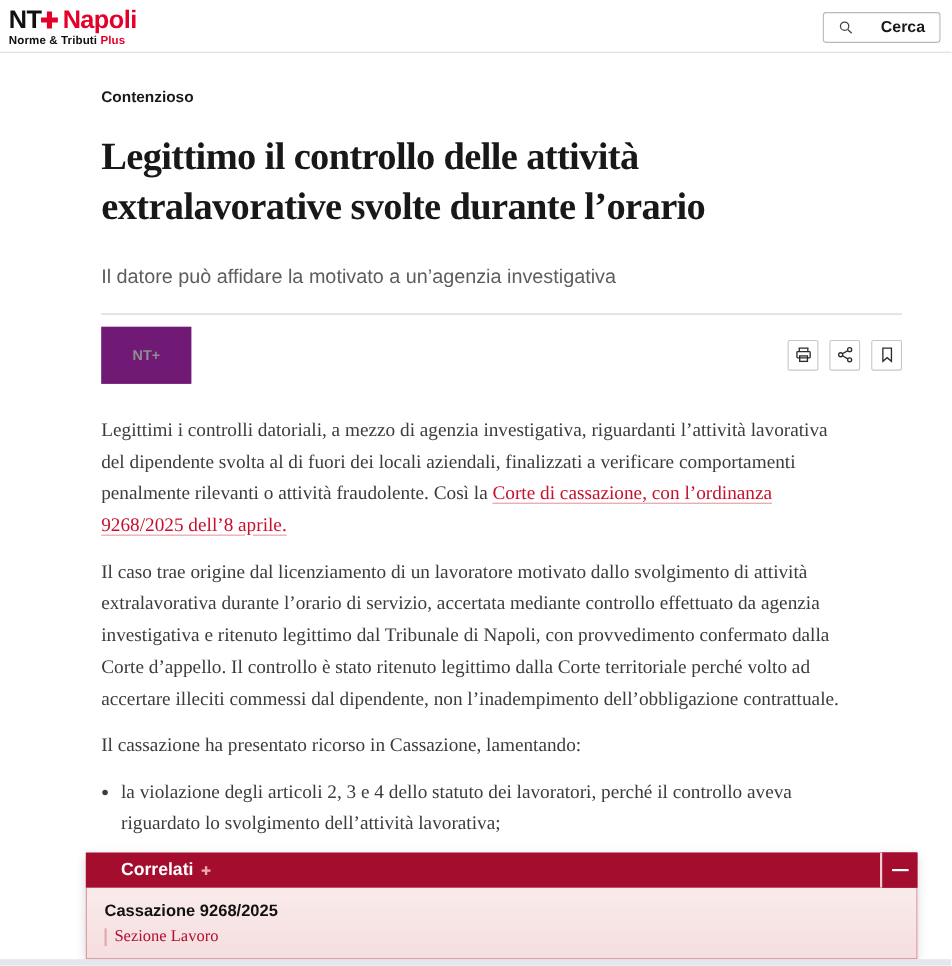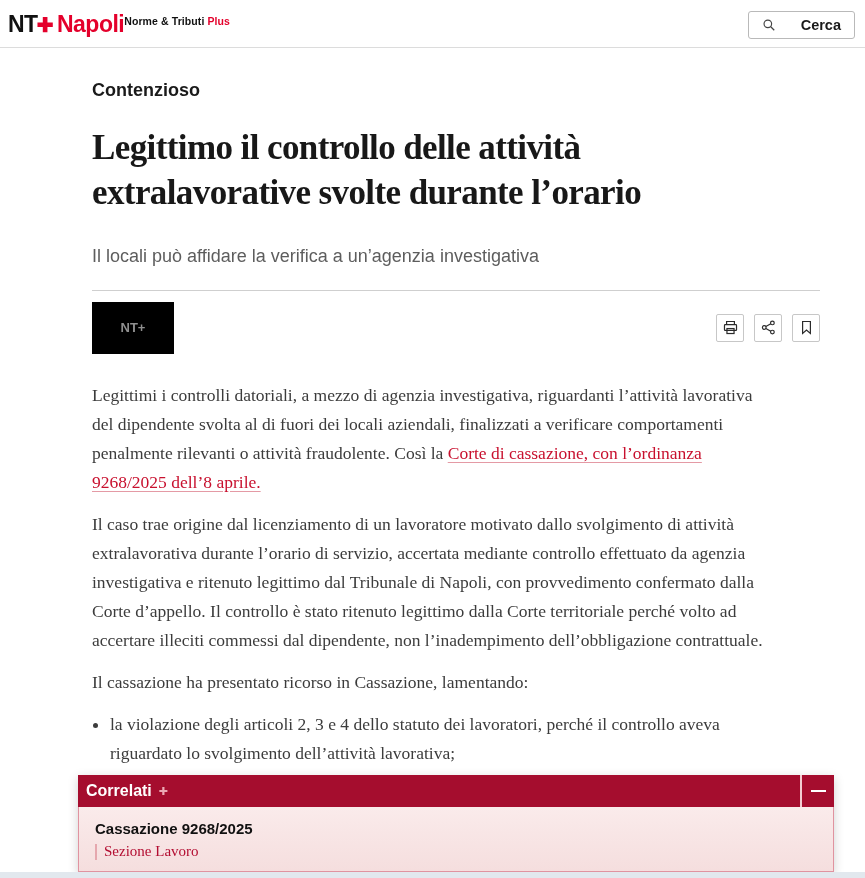--- a/index.html
+++ b/index.html
@@ -2,43 +2,43 @@
 <html lang="it"><head>
 <meta charset="utf-8">
 <style>
   * { margin:0; padding:0; box-sizing:border-box; }
   html,body { width:865px; height:878px; background:#fff; overflow:hidden;
               font-family:"Liberation Sans", sans-serif; color:#1a1a1a; position:relative; }
 
   
   .topbar { height:48px; border-bottom:1px solid #dcdcdc; display:flex;
             align-items:center; justify-content:space-between; padding:2px 10px 0 8px; }
-  .logo { display:flex; flex-direction:row; line-height:1; cursor:pointer; }
+  .logo { display:flex; flex-direction:column; line-height:1; cursor:pointer; }
   .logo-row { display:flex; align-items:baseline; font-weight:800; font-size:23px; letter-spacing:-0.5px; }
   .logo-nt { color:#111; }
   .logo-plus { color:#e4002b; font-size:20px; font-weight:900; margin:0 1px 0 -1px; }
   .logo-name { color:#e4002b; margin-left:3px; }
   .logo-tagline { font-size:10.5px; font-weight:700; color:#111; margin-top:3px; letter-spacing:0.1px; }
   .logo-tagline .red { color:#e4002b; margin-left:3px; }
   .search-btn { display:flex; align-items:center; gap:25px; height:28px; padding:0 13px;
                 background:#fff; border:1px solid #b9b9b9; border-radius:3px;
                 font-size:14.5px; font-weight:700; color:#1a1a1a; cursor:pointer; }
   .search-btn svg { width:14px; height:14px; stroke:#444; }
 
   
   .article { padding:32px 45px 0 92px; }
-  .category { font-size:18px; font-weight:700; color:#1a1a1a; margin-bottom:13px; }
+  .category { font-size:14px; font-weight:700; color:#1a1a1a; margin-bottom:13px; }
   h1.title { font-family:"Liberation Serif", serif; font-size:35px; font-weight:700;
              letter-spacing:-0.6px; line-height:1.28; color:#181818; max-width:700px;
              margin-bottom:30px;margin-top:25px; }
   .subtitle { font-size:18px; color:#5d5d5d; margin-bottom:23px; max-width:690px; }
   .rule { border:none; border-top:1px solid #cfcfcf; width:728px; }
 
   .author-row { display:flex; align-items:center; width:728px; margin-top:11px; margin-bottom:27px; }
-  .avatar { width:82px; height:52px; background:#000000; display:flex; align-items:center;
+  .avatar { width:82px; height:52px; background:#701a75; display:flex; align-items:center;
             justify-content:center; font-size:13px; font-weight:800; color:#8f8f8f; flex:0 0 auto; }
   .author-meta { margin-left:18px; display:flex; flex-direction:column; gap:4px; }
   .byline { font-family:"Liberation Serif", serif; font-style:italic; font-weight:700;
             font-size:16.5px; color:#333; }
   .date { font-size:14.5px; color:#585858; }
   .actions { margin-left:auto; display:flex; gap:10px; }
   .icon-btn { width:28px; height:28px; background:#fff; border:1px solid #c7c7c7; border-radius:2px;
               display:flex; align-items:center; justify-content:center; color:#2b2b2b; cursor:pointer; }
   .icon-btn svg { width:17px; height:17px; }
 
@@ -47,21 +47,21 @@
   .body-text p { margin-bottom:13px; }
   .article-link { color:#c8102e; text-decoration:underline; text-decoration-color:#e49aa5;
                   text-underline-offset:3px; cursor:pointer; }
   ul.points { list-style:disc; padding-left:18px; }
   ul.points li { margin-bottom:13px; }
 
   
   .correlati { position:absolute; left:78px; top:775px; width:756px; height:97px;
                box-shadow:0 3px 10px rgba(0,0,0,.18); }
   .correlati-bar { height:32px; background:#a50d2e; display:flex; align-items:center;
-                   padding-left:8px; position:relative; }
+                   padding-left:32px; position:relative; }
   .correlati-title { color:#fff; font-size:16px; font-weight:800; }
   .correlati-cross { color:#eba9b4; font-size:11px; margin-left:7px; }
   .collapse-btn { position:absolute; right:0; top:0; width:34px; height:32px; background:#a50d2e;
                   border:none; border-left:2px solid #f3ccd2; display:flex; align-items:center;
                   justify-content:center; cursor:pointer; }
   .collapse-btn .minus { width:15px; height:2.5px; background:#fff; display:block; }
   .correlati-body { height:65px; background:linear-gradient(#faebeb,#f5dede);
                     border:1px solid #e093a0; border-top:none; padding:13px 16px 0; cursor:pointer; }
   .rel-title { font-size:15px; font-weight:800; color:#111; }
   .rel-section { display:flex; align-items:center; margin-top:6px; }
@@ -89,21 +89,21 @@
       <circle cx="10" cy="10" r="6.5"></circle>
         <line x1="15" y1="15" x2="21" y2="21"></line>
     </svg>
     <span>Cerca</span>
   </button>
 </header>
 
 <main class="article">
   <div class="category">Contenzioso</div>
   <h1 class="title">Legittimo il controllo delle attività extralavorative svolte durante l’orario</h1>
-  <div class="subtitle">Il locali può affidare la verifica a un’agenzia investigativa</div>
+  <div class="subtitle">Il datore può affidare la motivato a un’agenzia investigativa</div>
   <hr class="rule">
 
   <div class="author-row">
     <div class="avatar">NT+</div>
     <div class="actions">
       <button class="icon-btn" aria-label="print">
         <svg viewBox="0 0 24 24" fill="none" stroke="currentColor" stroke-width="1.7">
           <polyline points="6.5,8 6.5,3.5 17.5,3.5 17.5,8"></polyline>
           <rect x="3.5" y="8" width="17" height="8" rx="1"></rect>
           <rect x="7" y="13.5" width="10" height="7"></rect>

